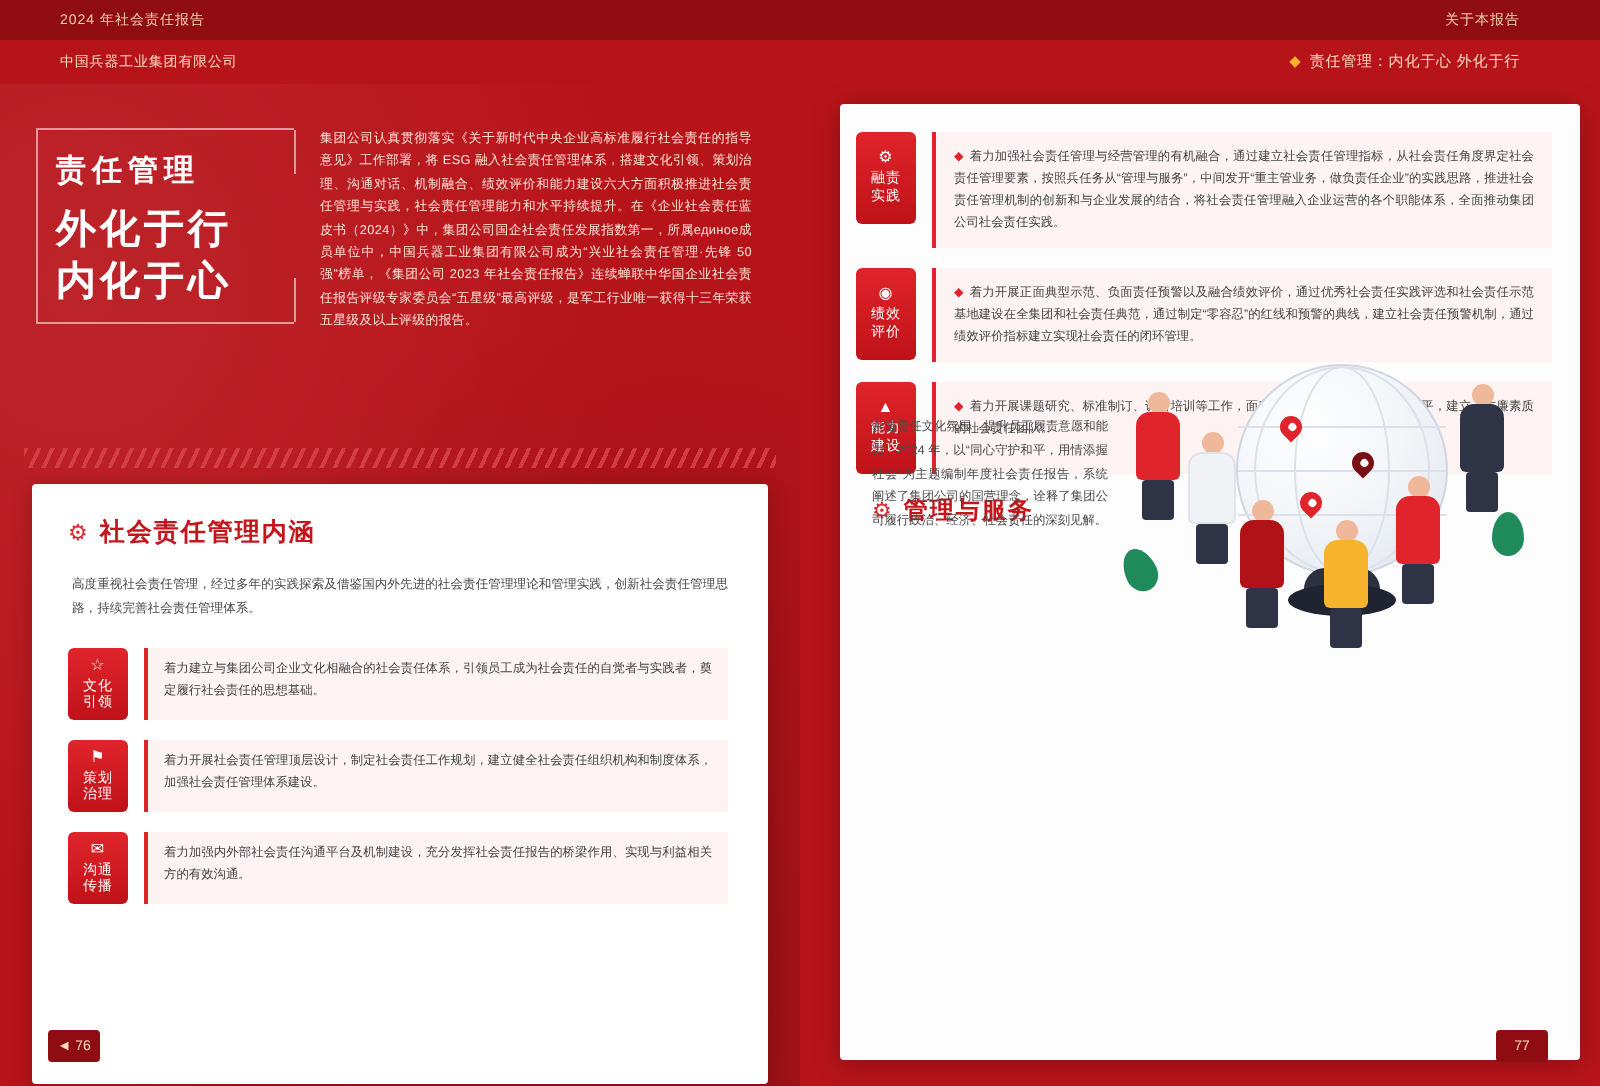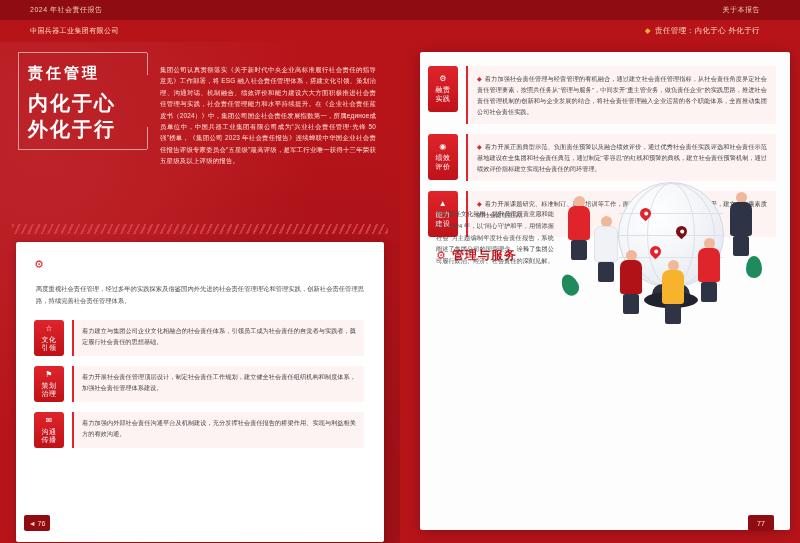--- a/index.html
+++ b/index.html
@@ -15,40 +15,40 @@
     position:absolute;left:0;top:0;width:800px;height:20px;
     background:#8f0d12;display:flex;align-items:center;
   }
   .topbar .tl{color:#f3d2b0;font-size:7px;letter-spacing:.5px;margin-left:30px;}
   .topbar .tr{position:absolute;right:40px;color:#f3d2b0;font-size:7px;letter-spacing:.5px;}
   .topbar2{
     position:absolute;left:0;top:20px;width:800px;height:22px;
     background:#b7141a;display:flex;align-items:center;
   }
   .topbar2 .t2l{color:#ffd9c0;font-size:7px;margin-left:30px;letter-spacing:.4px;}
-  .topbar2 .t2r{position:absolute;right:40px;color:#ffd9c0;font-size:7.5px;letter-spacing:.4px;font-family:Liberation Serif, serif;}
+  .topbar2 .t2r{position:absolute;right:40px;color:#ffd9c0;font-size:7.5px;letter-spacing:.4px;}
   .topbar2 .t2r .dot{color:#f7b32b;margin-right:4px;}
 
   
   .leftpage{position:absolute;left:0;top:42px;width:400px;height:501px;background:#b7141a;}
   .leftpage:before{
     content:"";position:absolute;left:0;top:0;width:400px;height:501px;
     background:
       radial-gradient(ellipse at 10% 20%, rgba(255,255,255,.07) 0%, rgba(255,255,255,0) 55%),
       radial-gradient(ellipse at 85% 90%, rgba(0,0,0,.18) 0%, rgba(0,0,0,0) 60%);
   }
   
   .stripes{
     position:absolute;left:12px;top:182px;width:376px;height:10px;
     background:repeating-linear-gradient(115deg,#d8444a 0 2px,rgba(0,0,0,0) 2px 6px);
     opacity:.85;
   }
 
   
-  .titlebox{position:absolute;left:24px;top:16px;width:120px;}
+  .titlebox{position:absolute;left:24px;top:28px;width:120px;}
   .titlebox .bracket{
     position:absolute;left:-6px;top:-6px;width:128px;height:96px;
     border:1px solid rgba(255,255,255,.55);
     border-right:none;
   }
   .titlebox .bracket:after{
     content:"";position:absolute;right:-1px;top:0;width:1px;height:22px;background:rgba(255,255,255,.55);
   }
   .titlebox .bracket:before{
     content:"";position:absolute;right:-1px;bottom:0;width:1px;height:22px;background:rgba(255,255,255,.55);
@@ -180,31 +180,32 @@
     <span class="t2r">
       <span class="dot">◆</span><span>责任管理：内化于心 外化于行</span>
     </span>
   </div>
 
   <div class="leftpage">
 
     <div class="titlebox">
       <div class="bracket"></div>
       <div class="t-small">责任管理</div>
+      <div class="t-big">外化于行</div>
       <div class="t-big">内化于心</div>
-      <div class="t-big">外化于行</div>
     </div>
 
     <div class="redpara">集团公司认真贯彻落实《关于新时代中央企业高标准履行社会责任的指导意见》工作部署，将 ESG 融入社会责任管理体系，搭建文化引领、策划治理、沟通对话、机制融合、绩效评价和能力建设六大方面积极推进社会责任管理与实践，社会责任管理能力和水平持续提升。在《企业社会责任蓝皮书（2024）》中，集团公司国企社会责任发展指数第一，所属единое成员单位中，中国兵器工业集团有限公司成为“兴业社会责任管理·先锋 50 强”榜单，《集团公司 2023 年社会责任报告》连续蝉联中华国企业社会责任报告评级专家委员会“五星级”最高评级，是军工行业唯一获得十三年荣获五星级及以上评级的报告。</div>
 
     <div class="stripes"></div>
 
     <div class="whitecard">
       <div class="sec-head">
         <span class="gear">⚙</span>
+        <span class="txt">社会责任管理内涵</span>
       </div>
       <div class="sec-sub">高度重视社会责任管理，经过多年的实践探索及借鉴国内外先进的社会责任管理理论和管理实践，创新社会责任管理思路，持续完善社会责任管理体系。</div>
 
       <div class="items">
 
         <div class="item">
           <div class="badge">
             <span class="bicon">☆</span>
             <span>文化</span>
             <span>引领</span>

